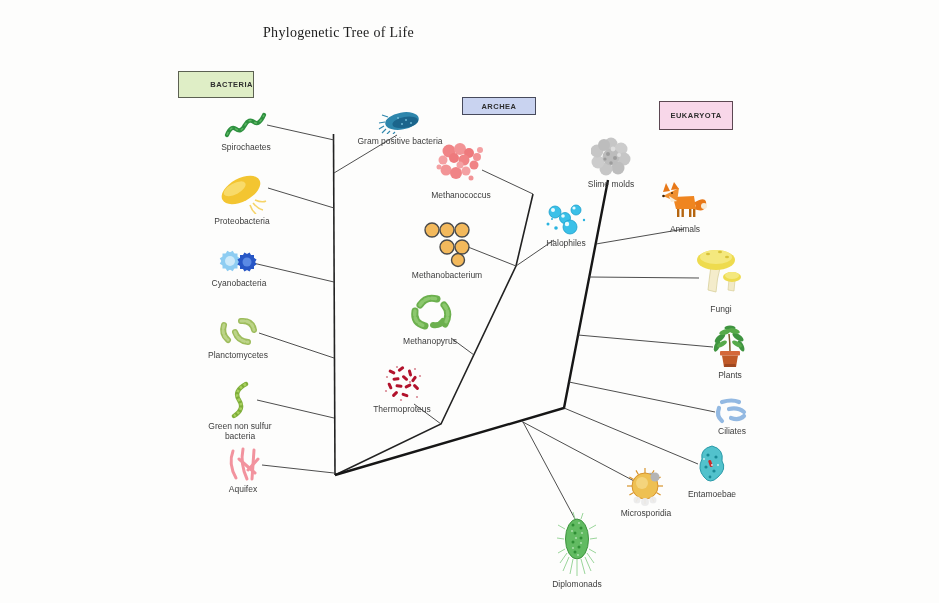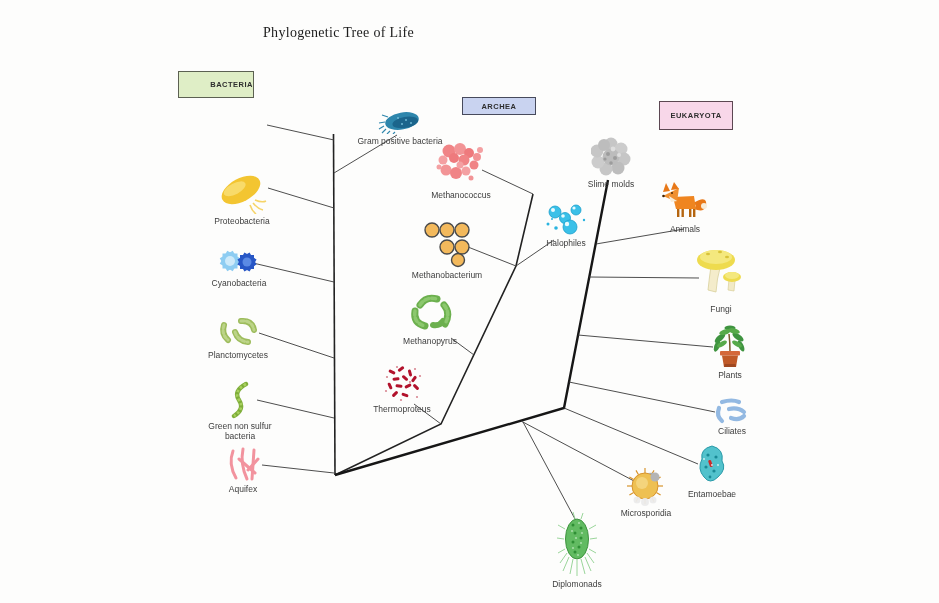--- a/index.html
+++ b/index.html
@@ -56,20 +56,27 @@
   <div class="domain-box db-bacteria">
     <span>BACTERIA</span>
   </div>
   <div class="domain-box db-archea">
     <span>ARCHEA</span>
   </div>
   <div class="domain-box db-eukaryota">
     <span>EUKARYOTA</span>
   </div>
 
+  <div class="node" style="left:246px;top:110px">
+    <svg width="44" height="30" viewBox="0 0 44 30">
+      <path d="M3,25 Q7,15 12,19 Q17,23 21,15 Q25,8 30,12 Q35,16 40,5" fill="none" stroke="#2f9140" stroke-width="4.2" stroke-linecap="round"></path>
+      <path d="M3,25 Q7,15 12,19 Q17,23 21,15 Q25,8 30,12 Q35,16 40,5" fill="none" stroke="#5cb662" stroke-width="1.5" stroke-dasharray="3,3"></path>
+    </svg>
+    <span class="nlabel">Spirochaetes</span>
+  </div>
 
   <div class="node" style="left:242px;top:174px">
     <svg width="54" height="40" viewBox="0 0 54 40">
       <path d="M40,26 q7,3 11,1" stroke="#f6d468" stroke-width="1.6" fill="none"></path>
       <path d="M38,29 q5,6 10,7" stroke="#f6d468" stroke-width="1.6" fill="none"></path>
       <path d="M35,31 q2,6 6,9" stroke="#f6d468" stroke-width="1.6" fill="none"></path>
       <g transform="rotate(-28 26 16)">
         <ellipse cx="26" cy="16" rx="21" ry="11.5" fill="#f3c531"></ellipse>
         <ellipse cx="21" cy="12" rx="12" ry="5.5" fill="#f8dd71" opacity="0.9"></ellipse>
       </g>

